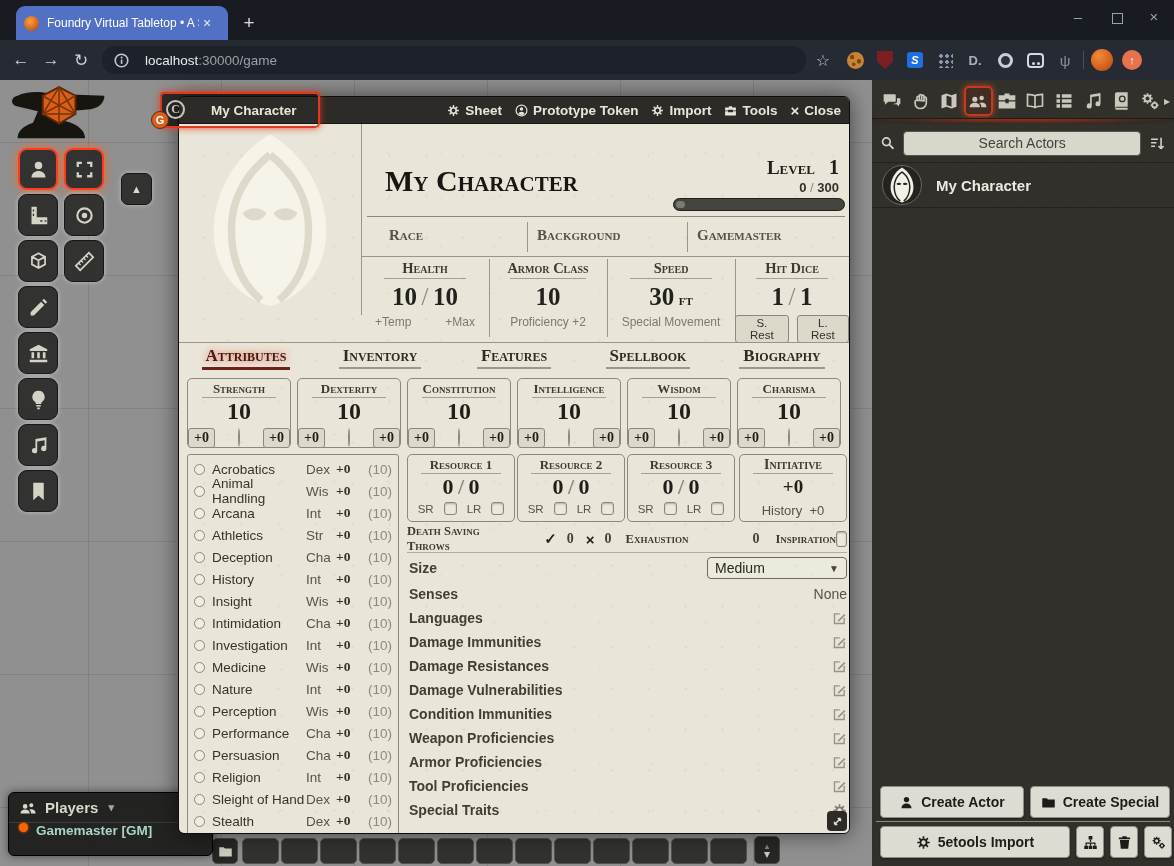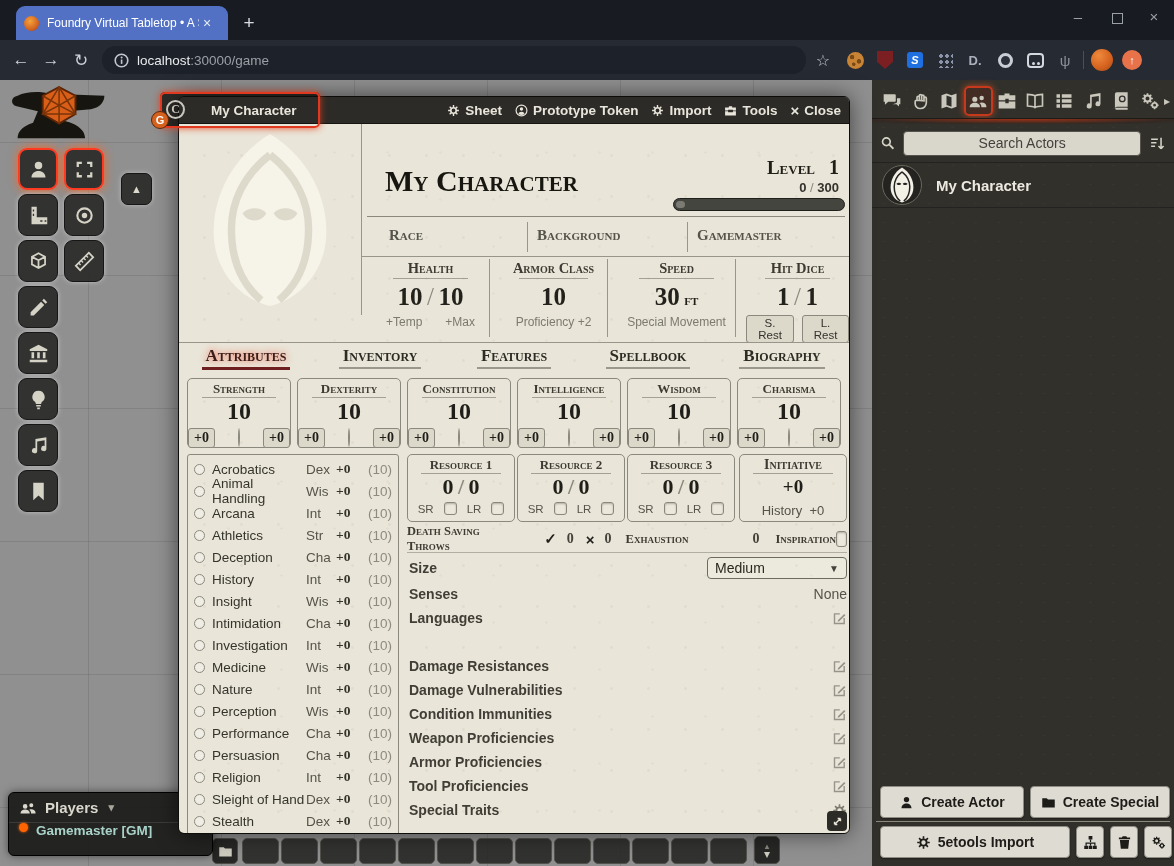--- a/index.html
+++ b/index.html
@@ -20,21 +20,21 @@
   #tab-close { color:#e7ecf5; font-size:14px; margin-left:4px; cursor:pointer; }
   #newtab { left:236px; top:10px; width:26px; height:26px; color:#d8dbe2; font-size:19px;
     text-align:center; line-height:25px; border-radius:50%; }
   .winctl { top:8px; color:#9aa0a8; font-size:15px; width:30px; text-align:center; }
   #ctl-max { top:13px; width:11px; height:11px; border:1.6px solid #9aa0a8; }
   #urlbar { left:0; top:40px; width:1174px; height:40px; background:#262a33;
     display:flex; align-items:center; }
   .navbtn { color:#cdd1d8; font-size:17px; width:30px; text-align:center; flex:none; }
   #urlpill { margin-left:6px; width:704px; height:28px; background:#1d2129; border-radius:14px;
     display:flex; align-items:center; padding:0 12px; flex:none; }
-  #urltext { font-size:13.5px; margin-left:8px; }
+  #urltext { font-size:13.5px; margin-left:16px; }
   #urltext .host { color:#e8eaed; } #urltext .rest { color:#9aa0a6; }
   #star { color:#c3c7cf; font-size:16px; width:34px; text-align:center; flex:none; }
   .ext { width:30px; height:30px; display:flex; align-items:center; justify-content:center; flex:none; }
   .ext-cookie { width:17px; height:17px; border-radius:50%; background:#c98335;
     background-image:radial-gradient(circle at 30% 30%, #7a4a16 2px, transparent 2.5px),
       radial-gradient(circle at 70% 55%, #7a4a16 2px, transparent 2.5px),
       radial-gradient(circle at 40% 72%, #7a4a16 1.5px, transparent 2px); }
   .ext-shield { width:16px; height:18px; background:#7c1f22;
     clip-path:polygon(0 0,100% 0,100% 60%,50% 100%,0 60%); }
   .ext-s { width:16px; height:16px; background:#1f6fe0; border-radius:3px; color:#fff;
@@ -157,21 +157,21 @@
     display:flex; align-items:center; justify-content:center; cursor:pointer; }
   #portrait svg { width:150px; height:178px; color:#f6f3e9; }
   #char-name { position:absolute; left:206px; top:40px; font-size:30px; color:#171610; }
   #level-line { position:absolute; right:10px; top:32px; text-align:right; }
   #level-line .lv { font-size:19px; } #level-line .lvnum { font-size:20px; margin-left:14px; }
   #xp-line { position:absolute; right:10px; top:56px; font-size:13px; font-weight:bold; color:#33322c; }
   #xp-bar { position:absolute; left:494px; top:74px; width:172px; height:13px; background:#454540;
     border:1px solid #1f1f1c; border-radius:7px; }
   #xp-fill { position:absolute; left:2px; top:2px; width:9px; height:7px; background:#7b7b74; border-radius:4px; }
   .fieldlabel { position:absolute; top:103px; font-size:15px; color:#55534a; }
-  .statcell { position:absolute; top:135px; height:80px; text-align:center;padding-left:11px; }
+  .statcell { position:absolute; top:135px; height:80px; text-align:center; }
   .statcell .slabel { font-size:14.5px; color:#3c3a32; display:inline-block; padding:0 2px; }
   .statcell .sunder { width:64%; height:1px; background:#a3a195; margin:1px auto 4px; }
   .bignum { font-family:"Liberation Serif",serif; font-weight:bold; font-size:25px; color:#22211b; }
   .slash { color:#8b897d; font-weight:normal; }
   .subnote { font-size:12px; color:#7c7a6e; margin-top:4px; }
   .chip { display:inline-block; background:#dcd9cb; border:1px solid #8b897d; border-radius:3px;
     font-size:11.5px; padding:1px 7px; color:#33322c; cursor:pointer; }
   
   #sheet-tabs { position:absolute; left:0px; top:222px; width:670px; height:30px; display:flex; }
   .stab { flex:1; text-align:center; font-size:17px; color:#2c2b24; cursor:pointer; }
@@ -1028,20 +1028,26 @@
       <div class="trow" style="top:458px">
         <span class="tlabel">Senses</span>
         <span class="tval">None</span>
       </div>
       <div class="trow" style="top:482px">
         <span class="tlabel">Languages</span>
         <svg class="ic">
             <use href="#i-editsq"></use>
           </svg>
       </div>
+      <div class="trow" style="top:506px">
+        <span class="tlabel">Damage Immunities</span>
+        <svg class="ic">
+            <use href="#i-editsq"></use>
+          </svg>
+      </div>
       <div class="trow" style="top:530px">
         <span class="tlabel">Damage Resistances</span>
         <svg class="ic">
             <use href="#i-editsq"></use>
           </svg>
       </div>
       <div class="trow" style="top:554px">
         <span class="tlabel">Damage Vulnerabilities</span>
         <svg class="ic">
             <use href="#i-editsq"></use>

